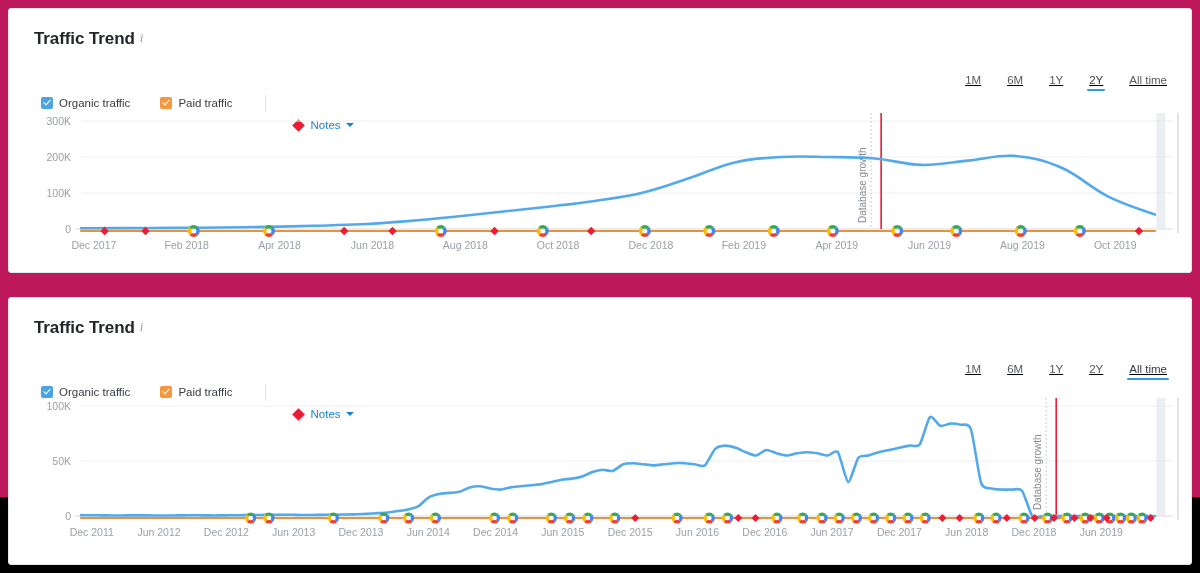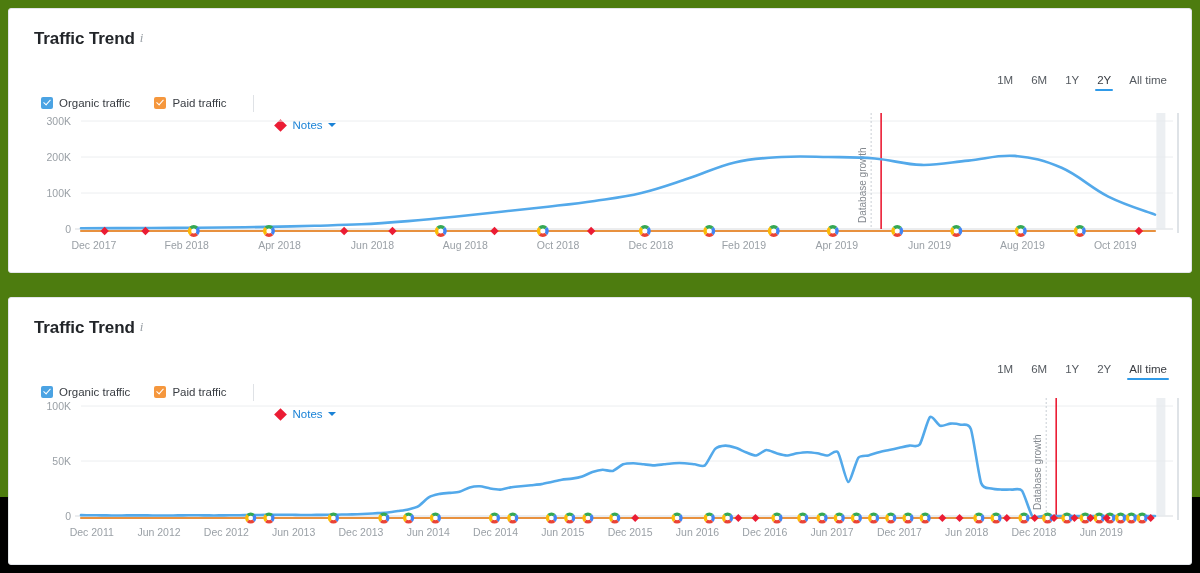--- a/index.html
+++ b/index.html
@@ -3,21 +3,21 @@
 <meta charset="utf-8">
 <style>
   * { box-sizing: border-box; }
   html, body {
     margin: 0; padding: 0;
     width: 1200px; height: 573px;
     background: #000000;
     font-family: "Liberation Sans", sans-serif;
     overflow: hidden;
   }
-  .page { width: 1200px; height: 497px; background: #4d7c0f; position: relative; }
+  .page { width: 1200px; height: 497px; background: #be185d; position: relative; }
 
   .card {
     position: absolute;
     left: 8px;
     width: 1184px;
     background: #ffffff;
     border: 1px solid #e3e6ea;
     border-radius: 3px;
   }
   #card-top    { top: 8px;  height: 265px; }
@@ -41,21 +41,21 @@
     color: #9aa0a6;
     vertical-align: 2px;
   }
 
   
   .legend {
     position: absolute;
     left: 32px; top: 66px;
     display: flex;
     align-items: center;
-    gap: 8px;
+    gap: 14px;
   }
   .legend-item {
     display: flex;
     align-items: center;
     margin-right: 16px;
     cursor: pointer;
   }
   .cb {
     width: 12px; height: 12px;
     border-radius: 2px;
@@ -108,21 +108,22 @@
     border-right: 4px solid transparent;
     border-top: 4.5px solid #1a82d6;
   }
 
   
   .ranges {
     position: absolute;
     right: 24px; top: 65px;
     display: flex;
     align-items: center;
-    gap: 18px;
+    gap: 26px;
+    text-decoration: underline;
   }
   .range-btn {
     font-size: 11.5px;
     color: #555a60;
     cursor: pointer;
     padding-bottom: 5px;
     position: relative;
     white-space: nowrap;
   }
   .range-btn.active { color: #383c42; }

